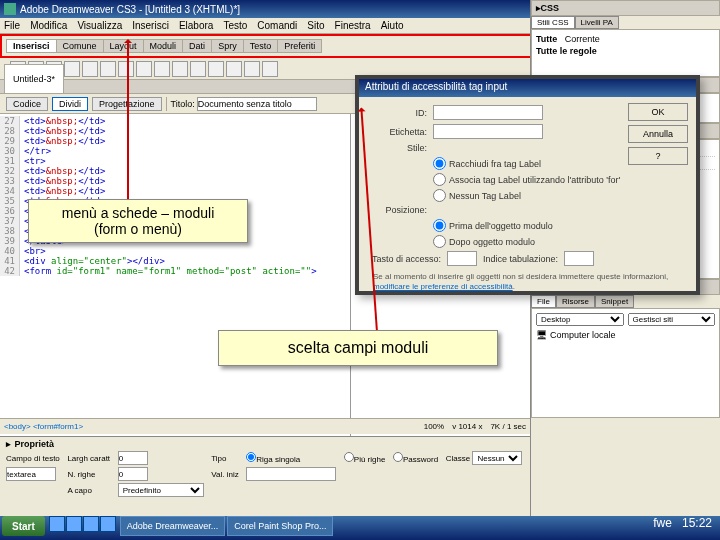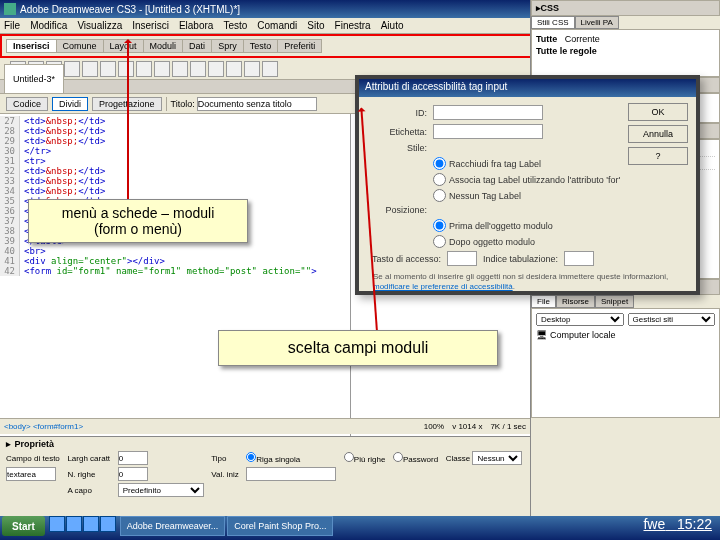--- a/index.html
+++ b/index.html
@@ -81,21 +81,21 @@
   .arrow1 { position: absolute; left: 127px; top: 40px; width: 2px; height: 176px; background: #c00; z-index: 19; }
   .arrow1::before { content: ''; position: absolute; top: -5px; left: -3px; border: 4px solid transparent; border-bottom-color: #c00; }
   .arrow2 { position: absolute; left: 376px; top: 108px; width: 2px; height: 224px; background: #c00; transform: rotate(-4deg); transform-origin: bottom; z-index: 19; }
   .arrow2::before { content: ''; position: absolute; top: -5px; left: -3px; border: 4px solid transparent; border-bottom-color: #c00; }
   
   .taskbar { position: absolute; left: 0; bottom: 0; width: 720px; height: 24px; background: linear-gradient(#3a6ea5, #0a246a); display: flex; align-items: flex-start; padding: 0 2px; }
   .start { height: 20px; padding: 0 10px; background: linear-gradient(#5a9e5a, #2a6e2a); color: #fff; font-weight: bold; font-size: 10px; display: flex; align-items: center; border-radius: 3px; }
   .tb-ql { display: flex; gap: 1px; margin: 0 4px; }
   .tb-ic { width: 16px; height: 16px; background: #6af; border: 1px solid #048; }
   .tb-task { height: 20px; padding: 0 6px; background: #3a6ea5; color: #fff; font-size: 9px; display: flex; align-items: center; border: 1px solid #5a8ec5; margin-right: 2px; max-width: 110px; overflow: hidden; white-space: nowrap; }
-  .tb-clock { margin-left: auto; color: #fff; font-size: 14px; padding: 0 6px; text-decoration: underline; }
+  .tb-clock { margin-left: auto; color: #fff; font-size: 12px; padding: 0 6px; }
   
   .tbl-cell { border: 1px solid #666; min-width: 40px; height: 14px; display: inline-block; }
 </style>
 </head>
 <body>
 
 <div class="titlebar">
   <div class="icon"></div>
   <span>Adobe Dreamweaver CS3 - [Untitled 3 (XHTML)*]</span>
   <div class="winbtns">

